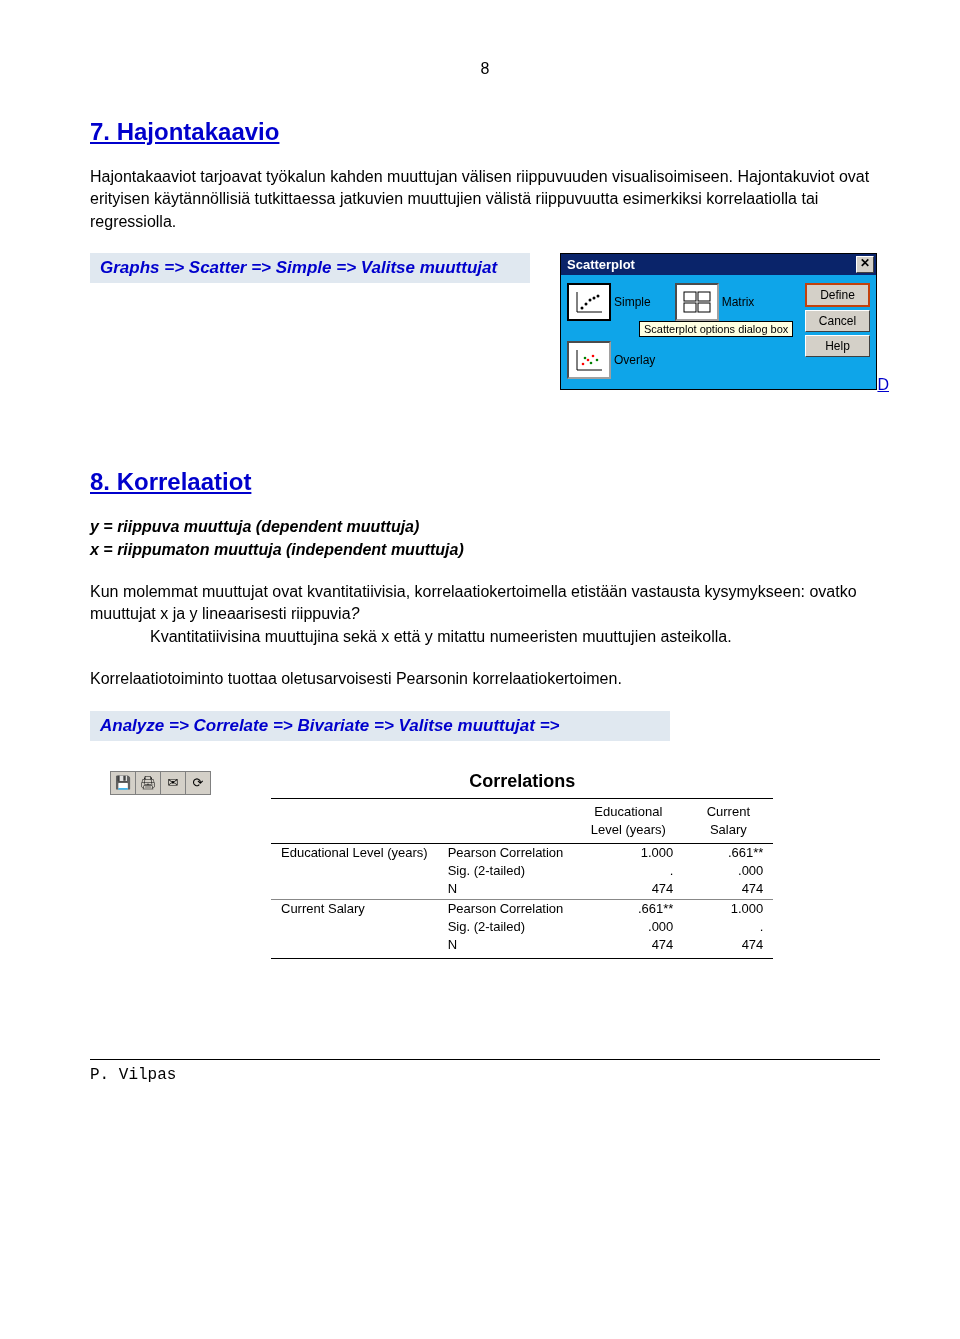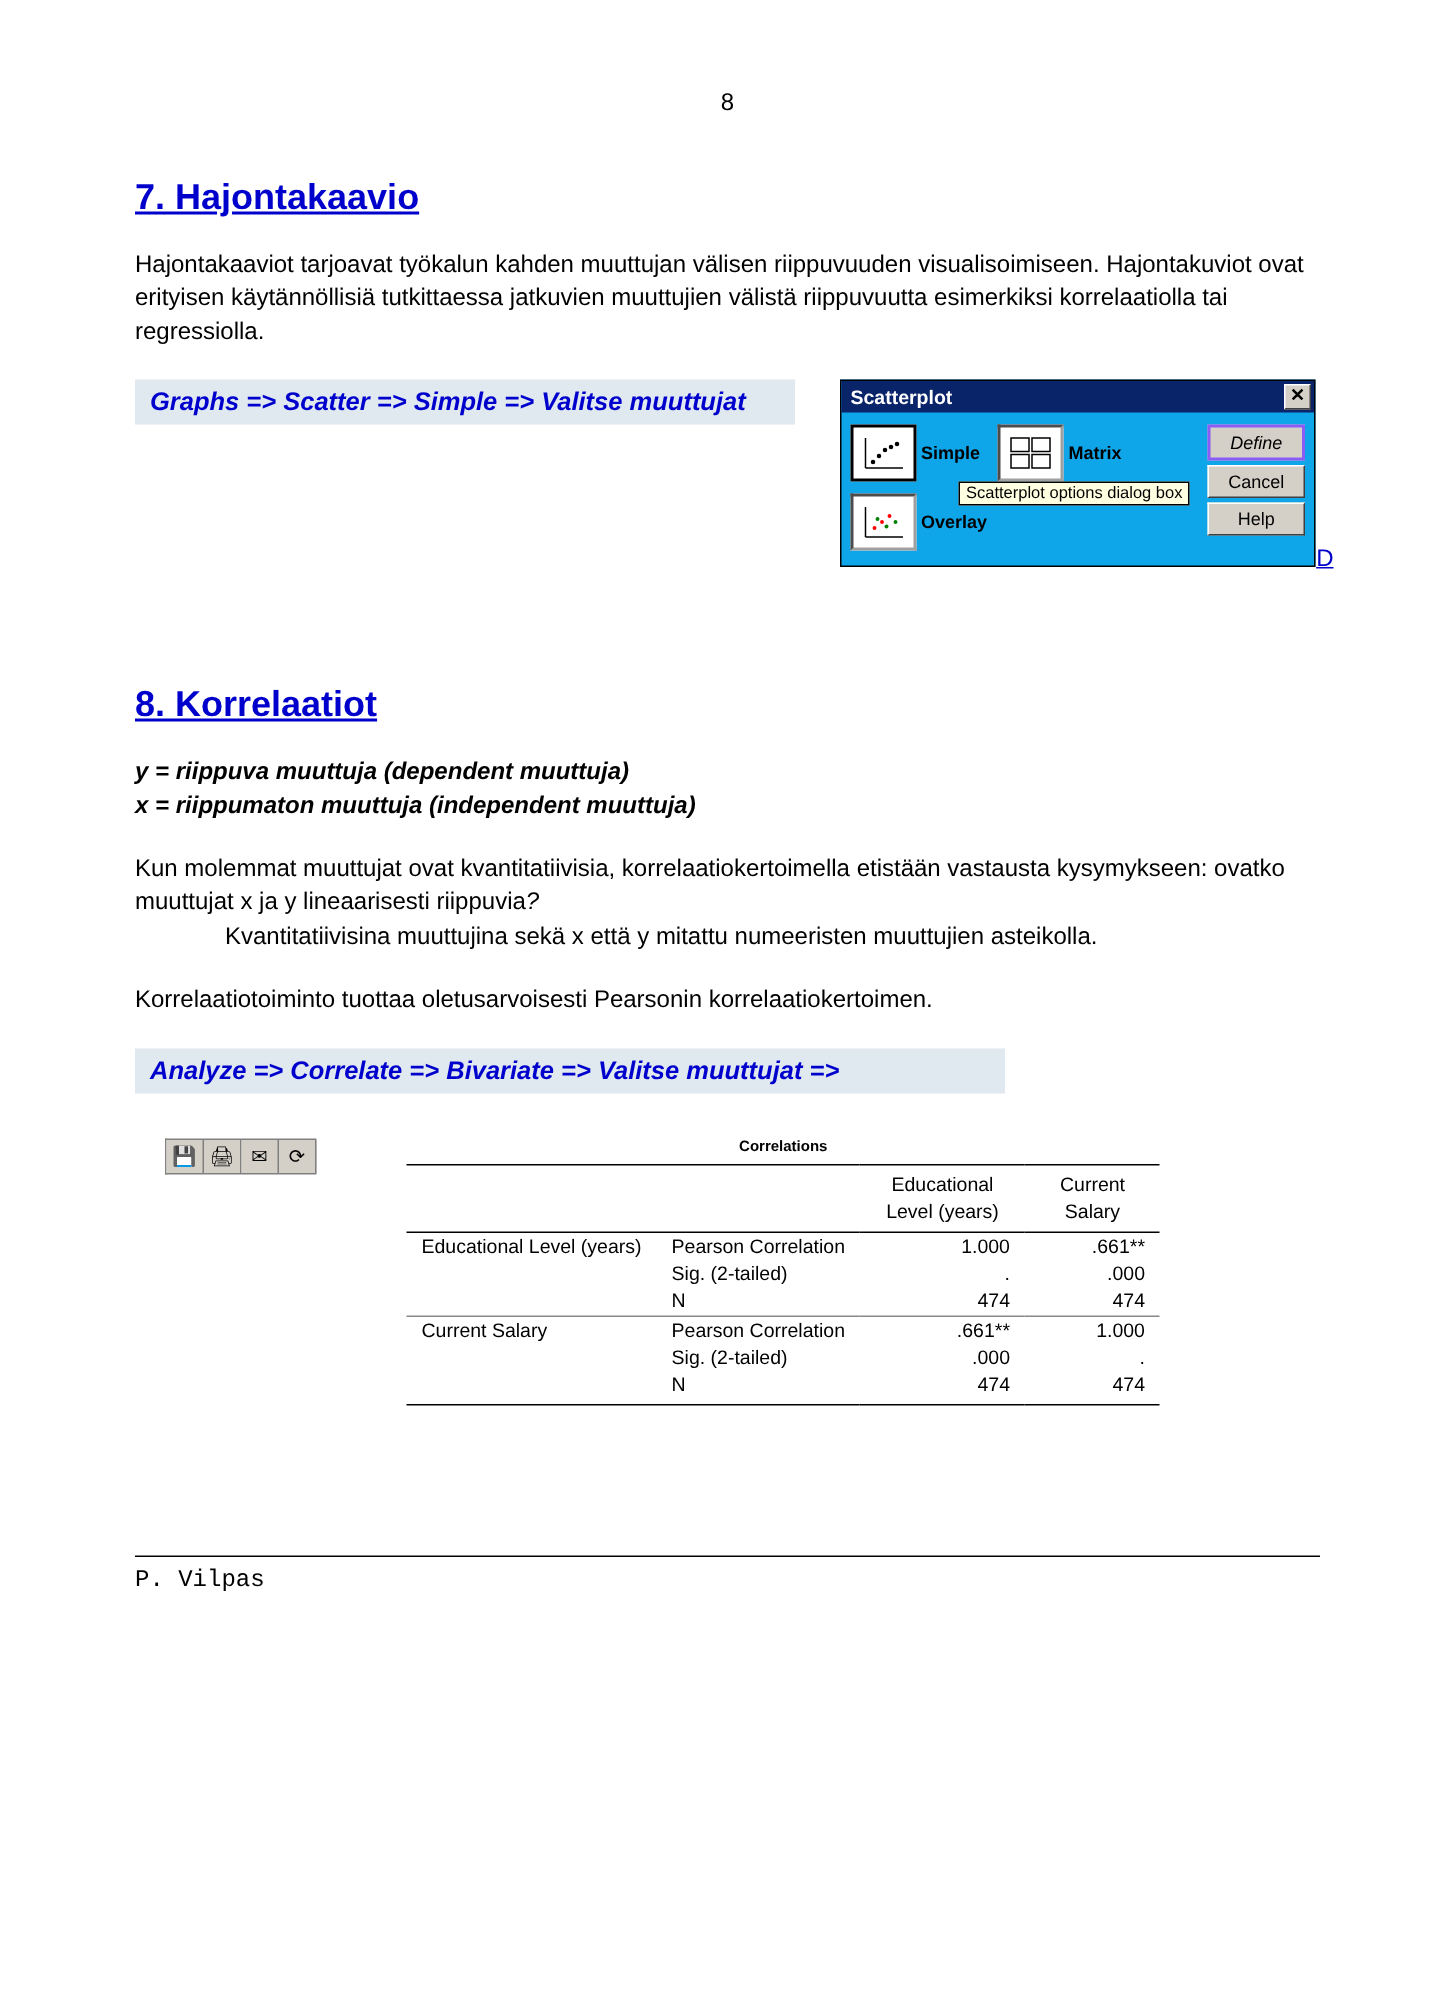--- a/index.html
+++ b/index.html
@@ -111,23 +111,22 @@
     font-weight: bold;
   }
   .dialog-body {
     padding: 8px 6px 10px 6px;
     display: flex;
     gap: 4px;
   }
   .dialog-options {
     display: flex;
     flex-wrap: wrap;
-    gap: 8px;
+    gap: 20px;
     flex: 1;
-    font-weight: bold;
   }
   .opt-cell {
     display: flex;
     align-items: center;
     gap: 3px;
   }
   .opt-icon {
     width: 40px;
     height: 34px;
     background: #fff;
@@ -195,21 +194,21 @@
     font-size: 13px;
   }
   .corr-table {
     font-family: Arial, sans-serif;
     font-size: 13px;
     margin-left: 60px;
   }
   .corr-title {
     font-weight: bold;
     text-align: center;
-    font-size: 10px;
+    font-size: 18px;
     margin-bottom: 6px;
   }
   table.correlations {
     border-collapse: collapse;
   }
   table.correlations td, table.correlations th {
     padding: 0 10px;
     text-align: left;
     vertical-align: top;
     font-weight: normal;
@@ -293,21 +292,21 @@
                     <circle cx="19" cy="8" r="1.3" fill="red"></circle>
                     <circle cx="11" cy="10" r="1.3" fill="green"></circle>
                     <circle cx="17" cy="15" r="1.3" fill="green"></circle>
                     <circle cx="23" cy="12" r="1.3" fill="green"></circle>
                   </svg>
               </div>
               <span class="opt-label">Overlay</span>
             </div>
           </div>
           <div class="dialog-buttons">
-            <div class="win-btn" style="border:2px solid #8b5cf6;font-style:italic;">Define</div>
+            <div class="win-btn" style="border:2px solid #c2410c;">Define</div>
             <div class="win-btn">Cancel</div>
             <div class="win-btn">Help</div>
           </div>
           <div class="tooltip">Scatterplot options dialog box</div>
         </div>
       </div>
       <span class="link-d" style="position:absolute; right:-12px; bottom:-4px;">D</span>
     </div>
   </div>
 

